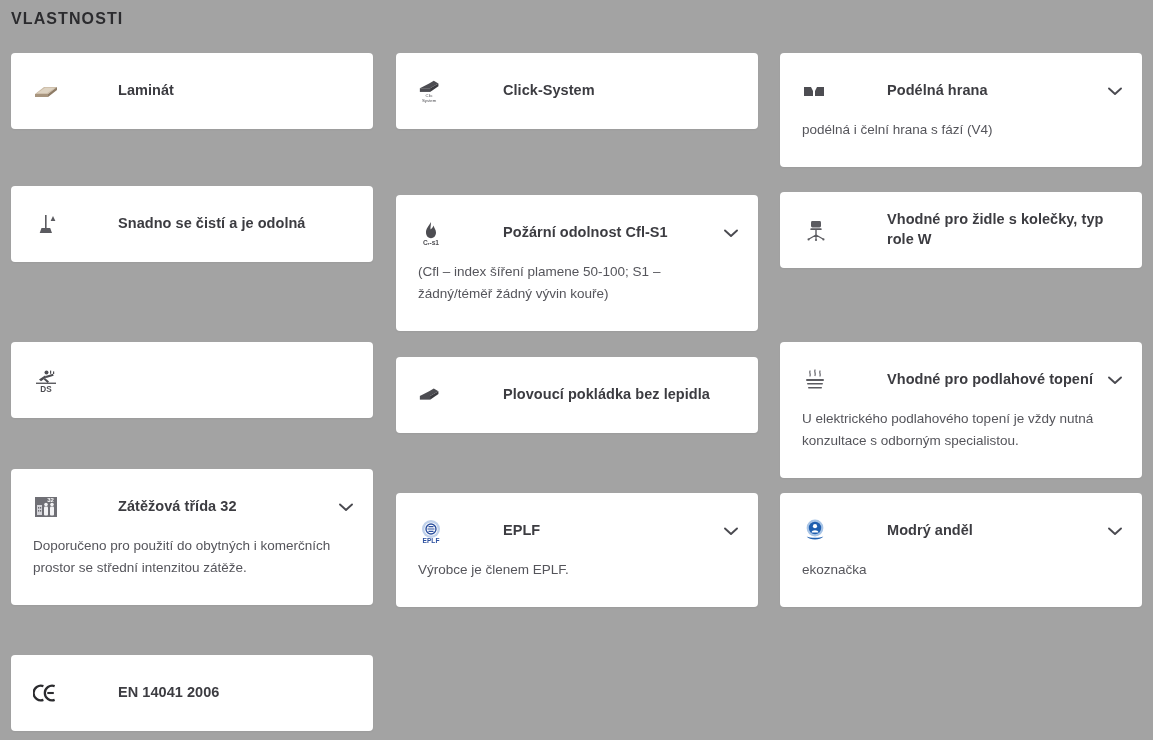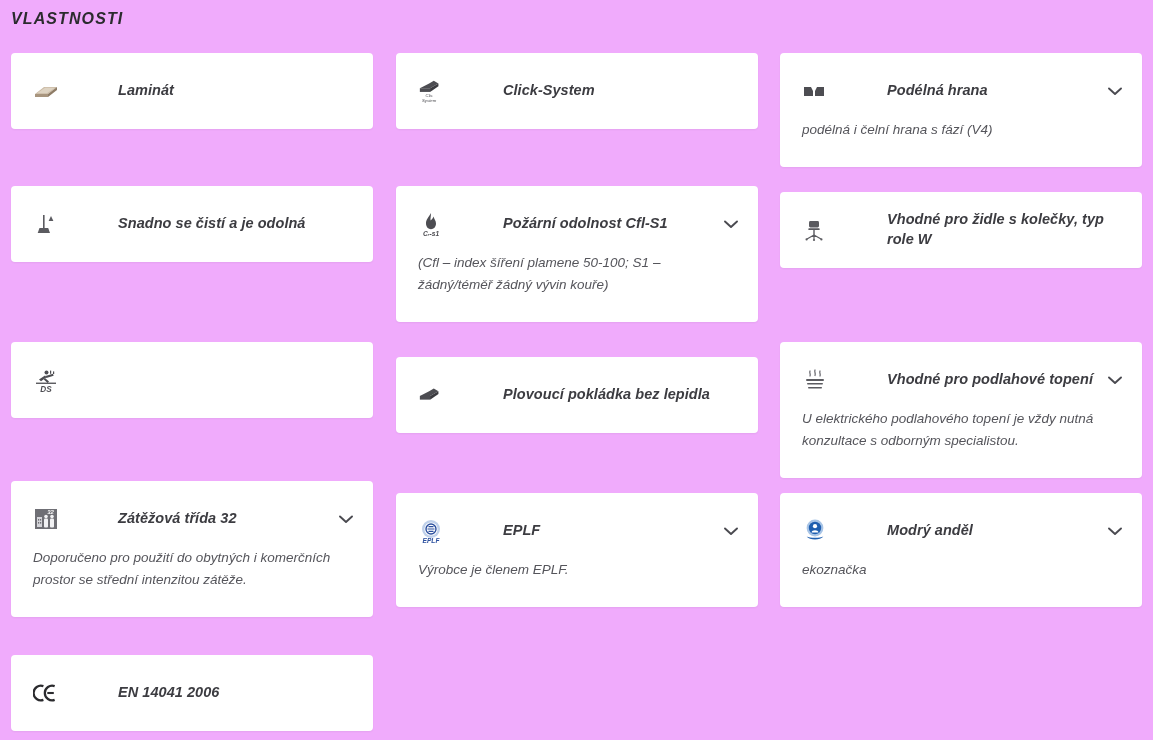--- a/index.html
+++ b/index.html
@@ -7,22 +7,21 @@
     width: 1153px;
     height: 740px;
     background: #f6f6f6;
     font-family: "Liberation Sans", sans-serif;
     overflow: hidden;
   }
   .page {
     position: relative;
     width: 1153px;
     height: 740px;
-    background: #f0abfc;
-    font-style: italic;
+    background: #a3a3a3;
   }
   .section-title {
     position: absolute;
     left: 11px;
     top: 10px;
     font-size: 16px;
     font-weight: bold;
     letter-spacing: 1.1px;
     color: #2b2b2e;
     text-transform: uppercase;
@@ -55,21 +54,21 @@
     padding: 0 38px 0 22px;
     min-height: 76px;
   }
   .card-head.narrow { padding-right: 22px; }
   .icon-wrap {
     width: 26px;
     min-width: 26px;
     height: 26px;
     display: flex;
     align-items: center;
-    justify-content: flex-start;
+    justify-content: flex-end;
     margin-right: 12px;
   }
   .icon-wrap svg { display: block; }
   .card-title {
     font-size: 14.5px;
     font-weight: bold;
     color: #3c3c41;
     line-height: 1.35;
     letter-spacing: 0.05px;
     margin-left: 47px;
@@ -150,21 +149,21 @@
                 <rect x="3" y="15.6" width="20" height="1.3"></rect>
                 <rect x="17" y="3.6" width="1.2" height="3.2"></rect>
                 <rect x="20" y="4.4" width="1.2" height="2.6"></rect>
               </g>
               <text x="13" y="24.6" font-family="'Liberation Sans',sans-serif" font-size="8.2" font-weight="bold" fill="#4d4d52" text-anchor="middle">DS</text>
             </svg>
           </span>
         </div>
       </div>
 
-      <div class="card" style="top:428px;">
+      <div class="card" style="top:416px;">
         <div class="card-head">
           <span class="icon-wrap">
             <svg width="26" height="24" viewBox="0 0 26 24">
               <rect x="2" y="2" width="22" height="20" fill="#6f6f75"></rect>
               <rect x="4" y="10" width="5" height="10" fill="#d5d5da"></rect>
               <rect x="5" y="12" width="1.2" height="1.6" fill="#6f6f75"></rect>
               <rect x="7" y="12" width="1.2" height="1.6" fill="#6f6f75"></rect>
               <rect x="5" y="15" width="1.2" height="1.6" fill="#6f6f75"></rect>
               <rect x="7" y="15" width="1.2" height="1.6" fill="#6f6f75"></rect>
               <circle cx="13" cy="9.5" r="1.8" fill="#f2f2f4"></circle>
@@ -208,21 +207,21 @@
               <rect x="2" y="10" width="11" height="4" fill="#4d4d52"></rect>
               <polygon points="13,10 22,5 22,8 13,14" fill="#3a3a3f"></polygon>
               <text x="12" y="20" font-family="'Liberation Sans',sans-serif" font-size="4.6" fill="#4d4d52" text-anchor="middle">Clic</text>
               <text x="12" y="25" font-family="'Liberation Sans',sans-serif" font-size="4.6" fill="#4d4d52" text-anchor="middle">System</text>
             </svg>
           </span>
           <span class="card-title">Click-System</span>
         </div>
       </div>
 
-      <div class="card" style="top:133px;">
+      <div class="card" style="top:142px;">
         <div class="card-head">
           <span class="icon-wrap">
             <svg width="26" height="26" viewBox="0 0 26 26">
               <path d="M13 2 C10 7 8 8.5 8 12.5 C8 16 10.3 18.2 13 18.2 C15.7 18.2 18 16 18 12.5 C18 9.5 16.2 8 15.4 5.4 C14.8 7.6 13.6 8.4 12.6 9.6 C12.2 7.5 13 5 13 2 Z" fill="#4d4d52"></path>
               <text x="13" y="24.8" font-family="'Liberation Sans',sans-serif" font-size="6.6" font-weight="bold" fill="#4d4d52" text-anchor="middle">Cᵣ-s1</text>
             </svg>
           </span>
           <span class="card-title">Požární odolnost Cfl-S1</span>
           <span class="chevron">
             <svg width="14" height="9" viewBox="0 0 14 9">

